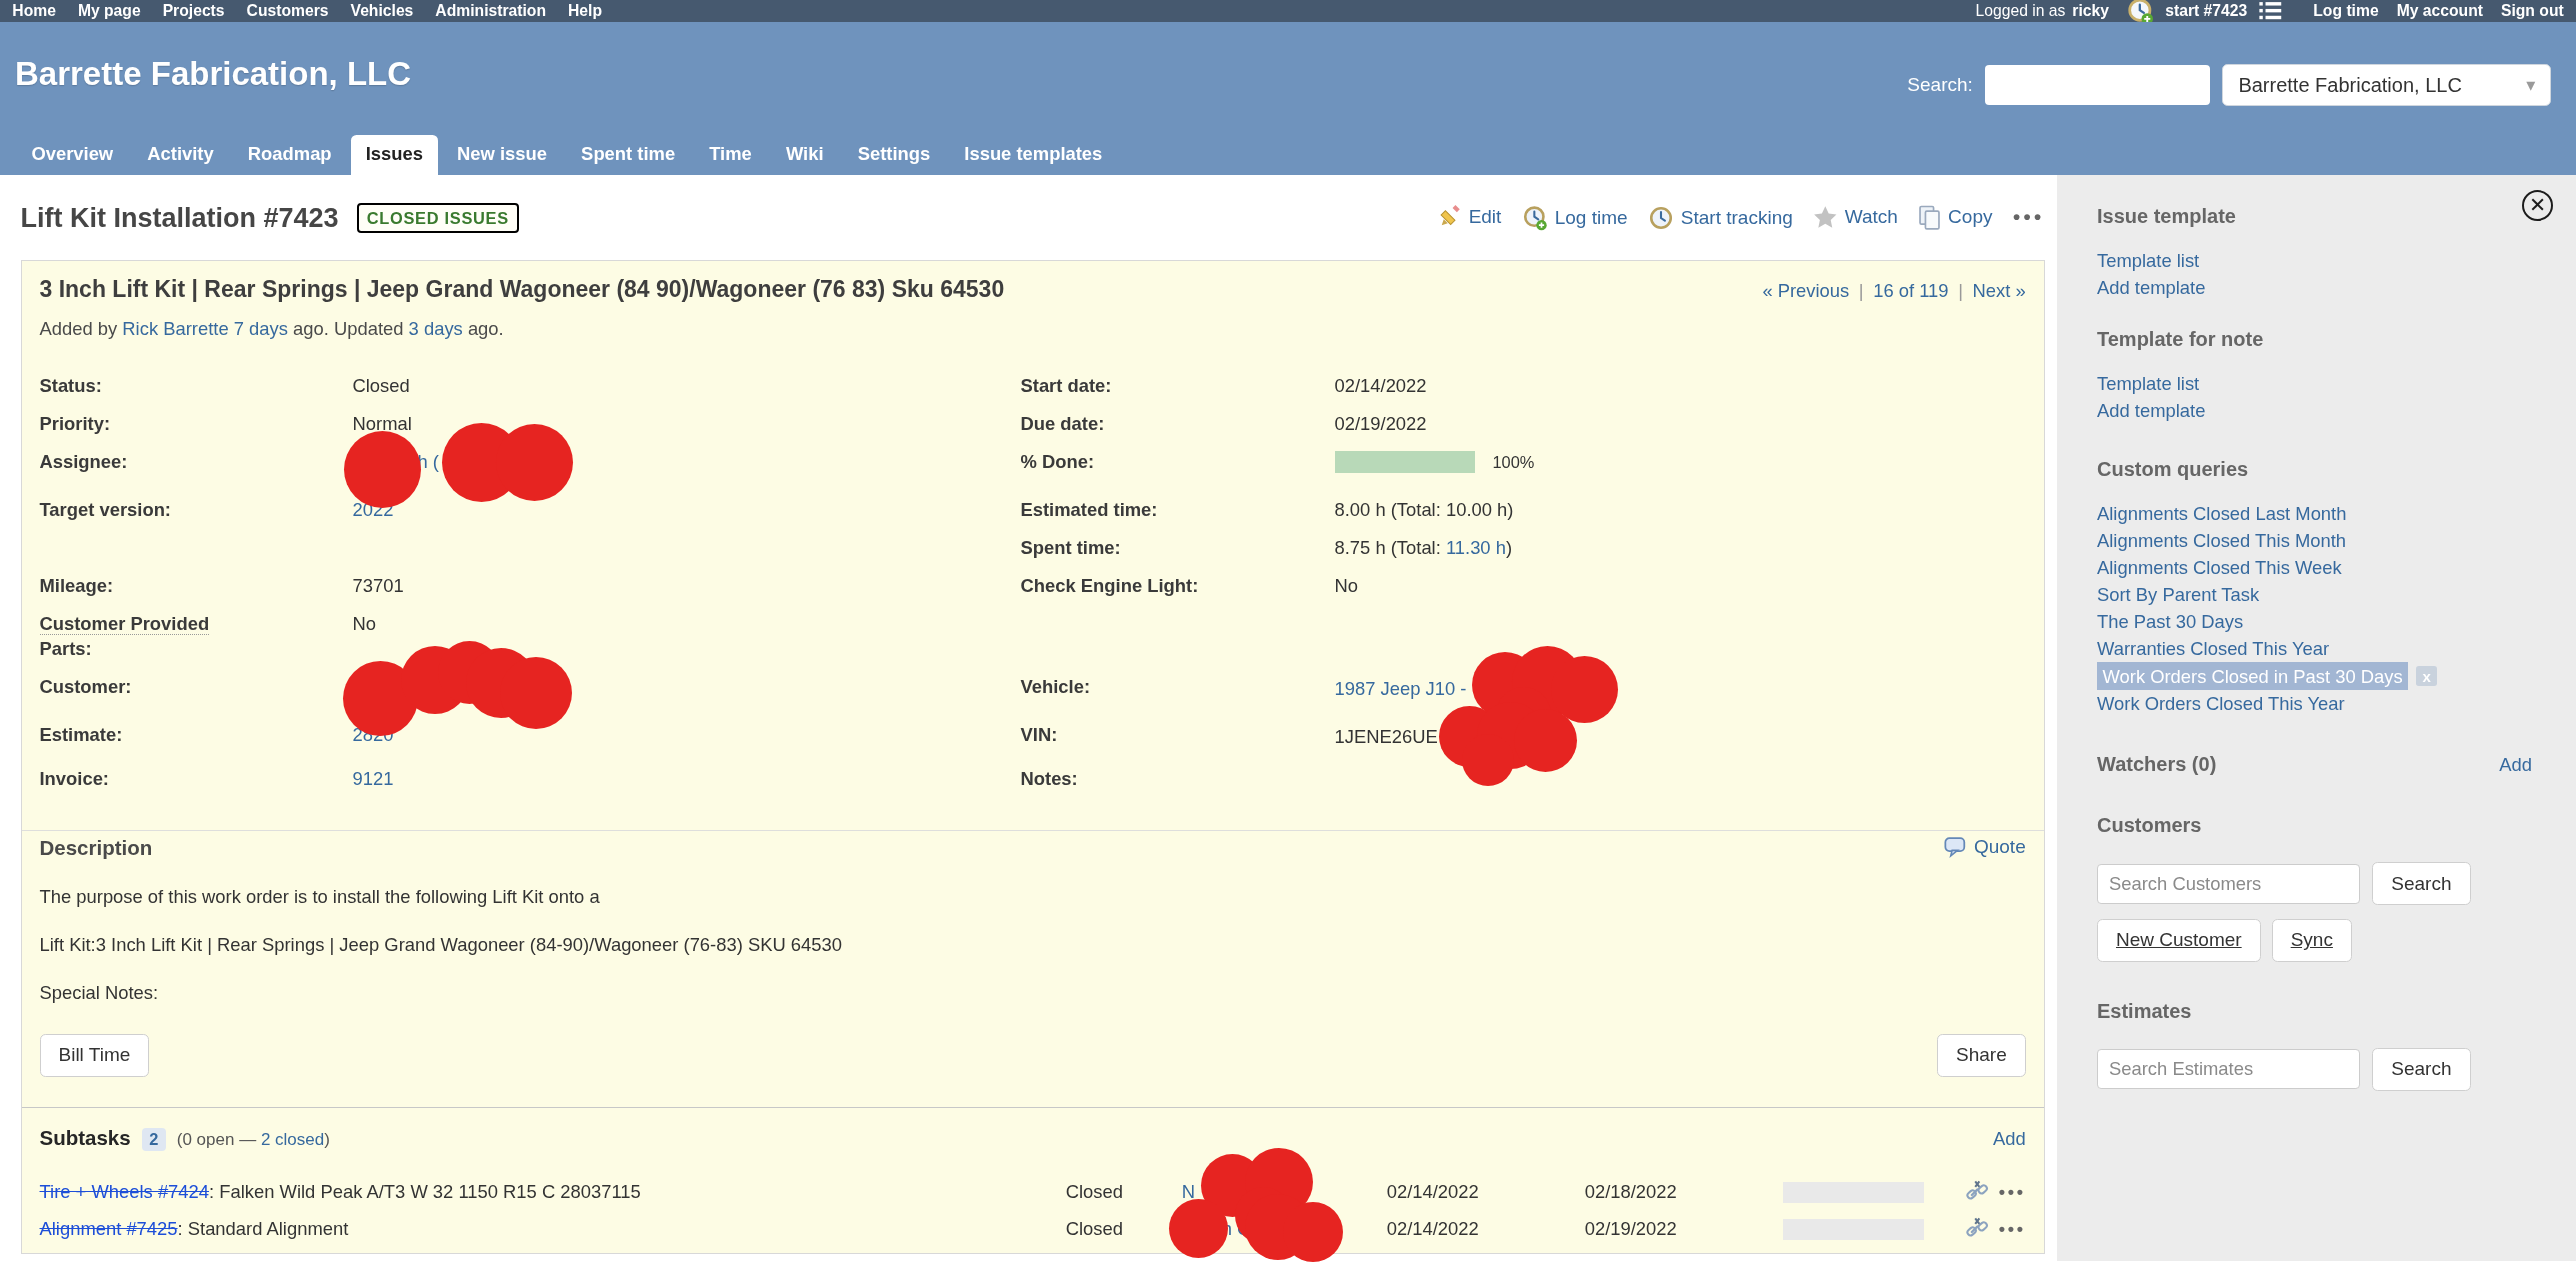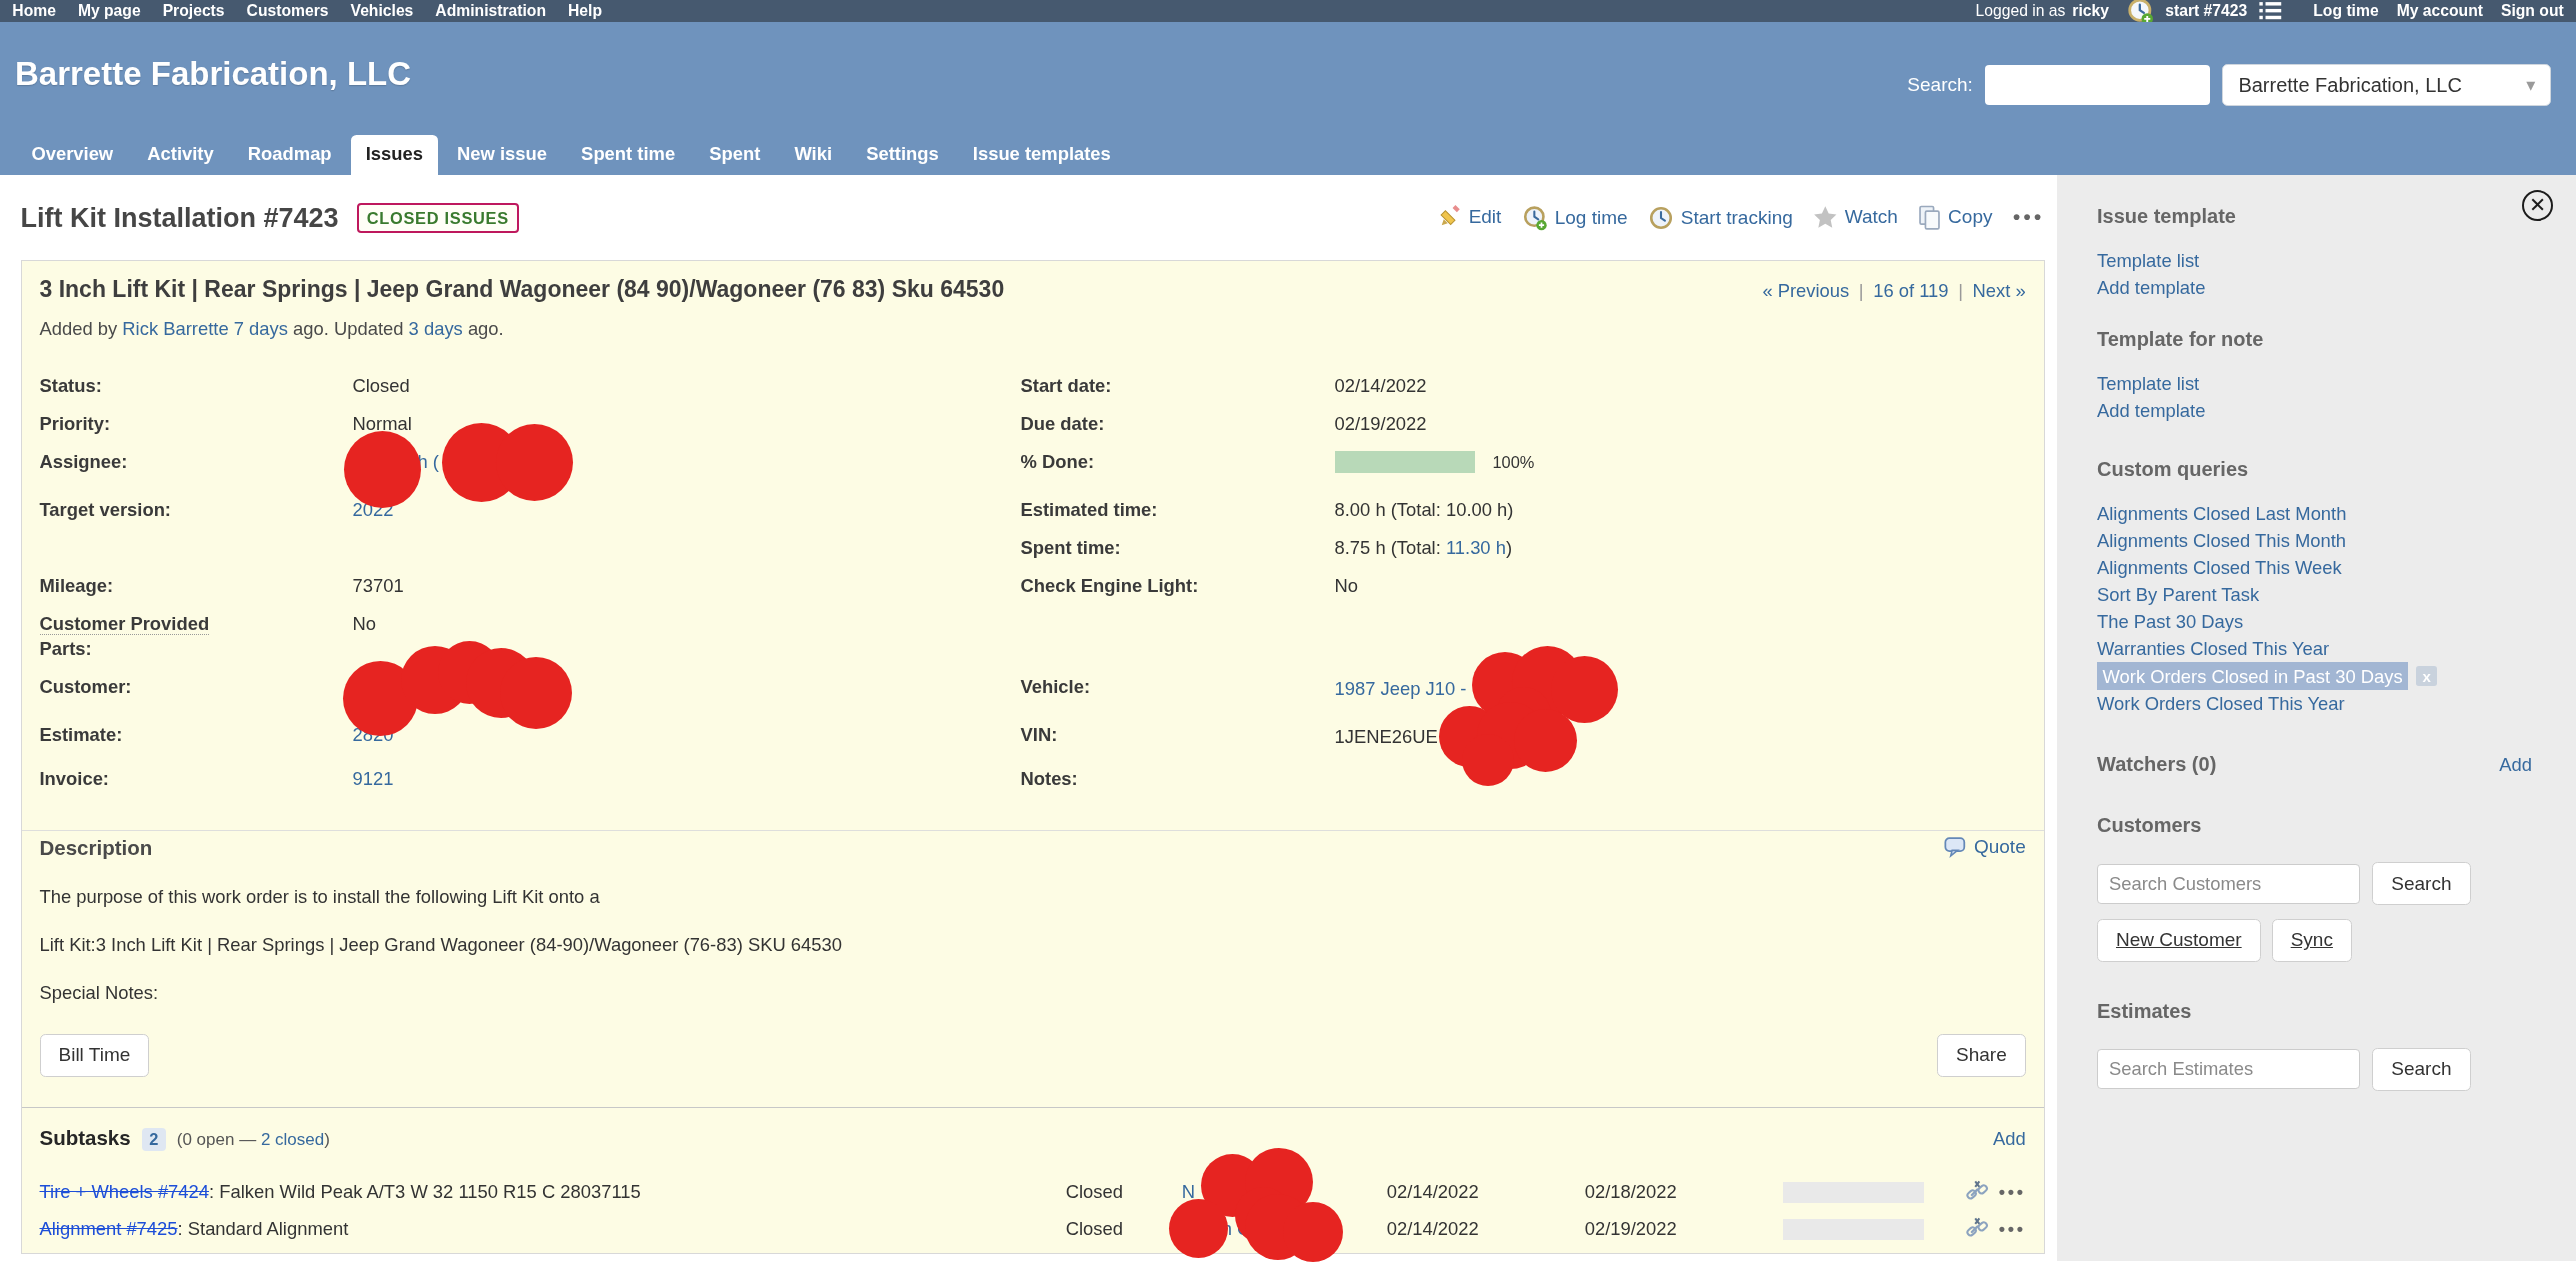--- a/index.html
+++ b/index.html
@@ -62,21 +62,21 @@
   .main { flex: 1; padding: 0 12.3px 0 20.5px; }
   .sidebar {
     width: 519px; background: #ececec; position: relative;
     padding: 30px 44px 27px 40px; font-size: 18.4px;
   }
 
   
   .h2row { display: flex; align-items: center; margin-top: 19px; height: 48px; }
   .h2row h2 { font-size: 27px; color: #464646; font-weight: bold; }
   .badge {
-    margin-left: 18px; border: 2px solid #be185d; color: #3a7a2e;
+    margin-left: 18px; border: 2px solid #000000; color: #3a7a2e;
     font-size: 16.4px; font-weight: bold; padding: 3.4px 8.2px; border-radius: 4.1px;
     background: #fffef7; letter-spacing: 0.7px;
   }
   .ctx-toolbar { margin-left: auto; display: flex; align-items: flex-start; gap: 20.5px; font-size: 19px; }
   .ctx-toolbar a { display: inline-flex; align-items: center; gap: 6.8px; }
   .more-dots { color: #666; font-weight: bold; letter-spacing: 3.4px; font-size: 20.5px; cursor: pointer; }
 
   
   .issuebox {
     margin-top: 18px; background: #fdfce4; border: 1.4px solid #d8d8d8;
@@ -221,21 +221,21 @@
         <span class="chev">▾</span>
       </div>
     </div>
     <div class="tabs">
       <a>Overview</a>
       <a>Activity</a>
       <a>Roadmap</a>
       <a class="active">Issues</a>
       <a>New issue</a>
       <a>Spent time</a>
-      <a>Spent</a>
+      <a>Time</a>
       <a>Wiki</a>
       <a>Settings</a>
       <a>Issue templates</a>
     </div>
   </div>
 
   <div class="content">
     <div class="main">
 
       <div class="h2row">

